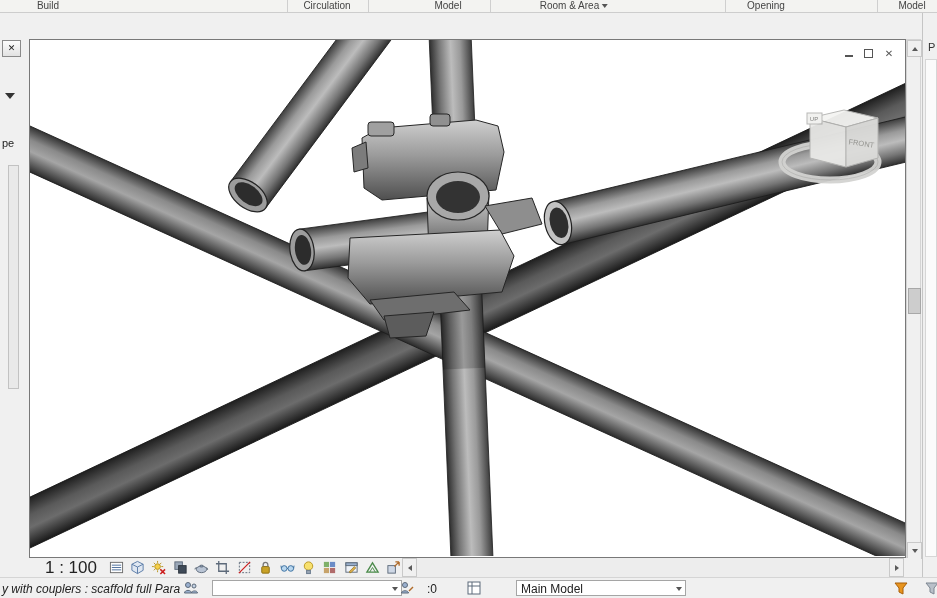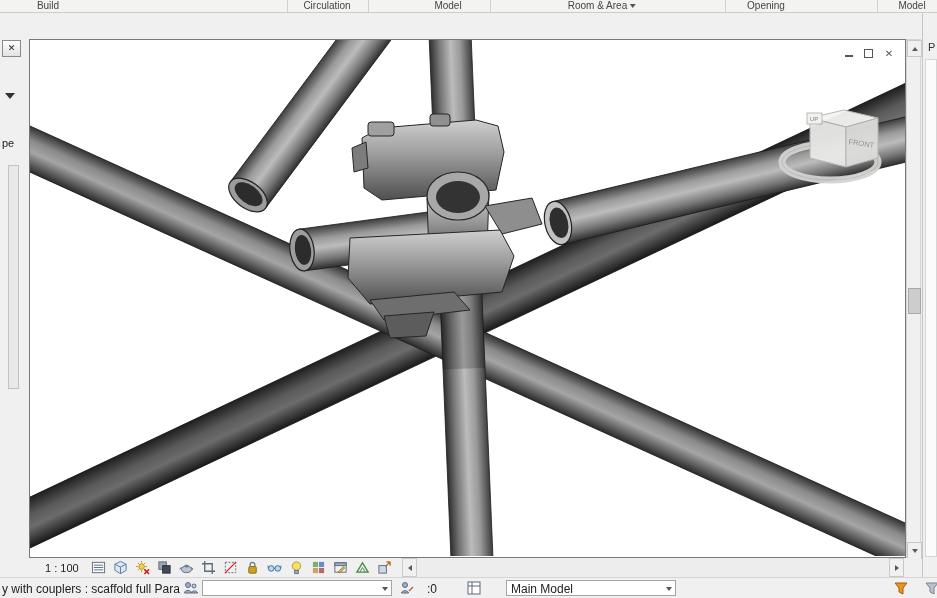--- a/index.html
+++ b/index.html
@@ -29,48 +29,48 @@
   
   .vsb{position:absolute;left:906px;top:39px;width:15px;height:519px;background:#f0f0f0;border:1px solid #d4d4d4;box-sizing:border-box;}
   .sbtn{position:absolute;left:0;width:13px;height:15px;background:#f0f0f0;border:1px solid #c9c9c9;display:flex;align-items:center;justify-content:center;}
   .tri-up-s{width:0;height:0;border-left:3px solid transparent;border-right:3px solid transparent;border-bottom:4px solid #5a5a5a;}
   .tri-dn-s{width:0;height:0;border-left:3px solid transparent;border-right:3px solid transparent;border-top:4px solid #5a5a5a;}
   .tri-lf-s{width:0;height:0;border-top:3px solid transparent;border-bottom:3px solid transparent;border-right:4px solid #5a5a5a;}
   .tri-rt-s{width:0;height:0;border-top:3px solid transparent;border-bottom:3px solid transparent;border-left:4px solid #5a5a5a;}
   .vthumb{position:absolute;left:1px;top:248px;width:11px;height:24px;background:#cdcdcd;border:1px solid #a8a8a8;}
   
   .vcb{position:absolute;left:29px;top:558px;width:373px;height:19px;background:#f0f0f0;display:flex;align-items:center;gap:5px;padding-left:16px;box-sizing:border-box;}
-  .scale{font-size:11px;color:#222;margin-right:6px;white-space:nowrap;}
+  .scale{font-size:17px;color:#222;margin-right:6px;white-space:nowrap;}
   .vicon{width:17px;height:17px;display:inline-flex;align-items:center;justify-content:center;}
   .vicon svg{width:15px;height:15px;}
   .hsb-btn{position:absolute;top:558px;width:15px;height:19px;background:#f0f0f0;border:1px solid #c9c9c9;box-sizing:border-box;display:flex;align-items:center;justify-content:center;}
   .hsb-track{position:absolute;left:417px;top:558px;width:472px;height:19px;background:#ededed;}
   .hcorner{position:absolute;left:906px;top:558px;width:15px;height:19px;background:#f0f0f0;}
   
   .right-strip{position:absolute;left:922px;top:13px;width:15px;height:585px;background:#f0f0f0;border-left:1px solid #c5c5c5;box-sizing:border-box;}
   .rptext{position:absolute;left:5px;top:28px;font-size:11px;color:#333;}
   .rwhite{position:absolute;left:2px;top:46px;width:10px;height:496px;background:#fbfbfb;border:1px solid #d6d6d6;}
   
   .statusbar{position:absolute;left:0;top:577px;width:937px;height:21px;background:#f0f0f0;border-top:1px solid #d5d5d5;box-sizing:border-box;}
-  .smsg{position:absolute;left:2px;top:4px;font-size:12px;color:#222;white-space:nowrap;}
+  .smsg{position:absolute;left:2px;top:4px;font-size:12px;color:#222;white-space:nowrap;font-style:italic;}
   .sicon{position:absolute;top:2px;width:16px;height:16px;display:inline-flex;}
   .sicon svg{width:16px;height:16px;}
-  .combo{position:absolute;top:2px;height:16px;background:#fff;border:1px solid #a5a5a5;box-sizing:border-box;}
+  .combo{position:absolute;top:2px;height:16px;background:#fff;border:1px solid #a5a5a5;box-sizing:border-box;margin-left:10px;}
   .combo-val{position:absolute;left:4px;top:1px;font-size:12px;color:#222;white-space:nowrap;}
   .combo .tri-down{position:absolute;right:3px;top:6px;}
   .scount{position:absolute;top:4px;font-size:12px;color:#222;}
 </style>
 </head>
 <body>
 
 <div class="ribbon-strip">
   <span class="plabel" style="left:48px">Build</span>
   <span class="plabel" style="left:327px">Circulation</span>
   <span class="plabel" style="left:448px">Model</span>
-  <span class="plabel" style="left:602px"><span>Room &amp; Area</span><span class="tri-down"></span></span>
+  <span class="plabel" style="left:574px"><span>Room &amp; Area</span><span class="tri-down"></span></span>
   <span class="plabel" style="left:766px">Opening</span>
   <span class="plabel" style="left:912px">Model</span>
   <span class="psep" style="left:287px"></span>
   <span class="psep" style="left:368px"></span>
   <span class="psep" style="left:490px"></span>
   <span class="psep" style="left:725px"></span>
   <span class="psep" style="left:877px"></span>
 </div>
 
 <div class="left-strip">

